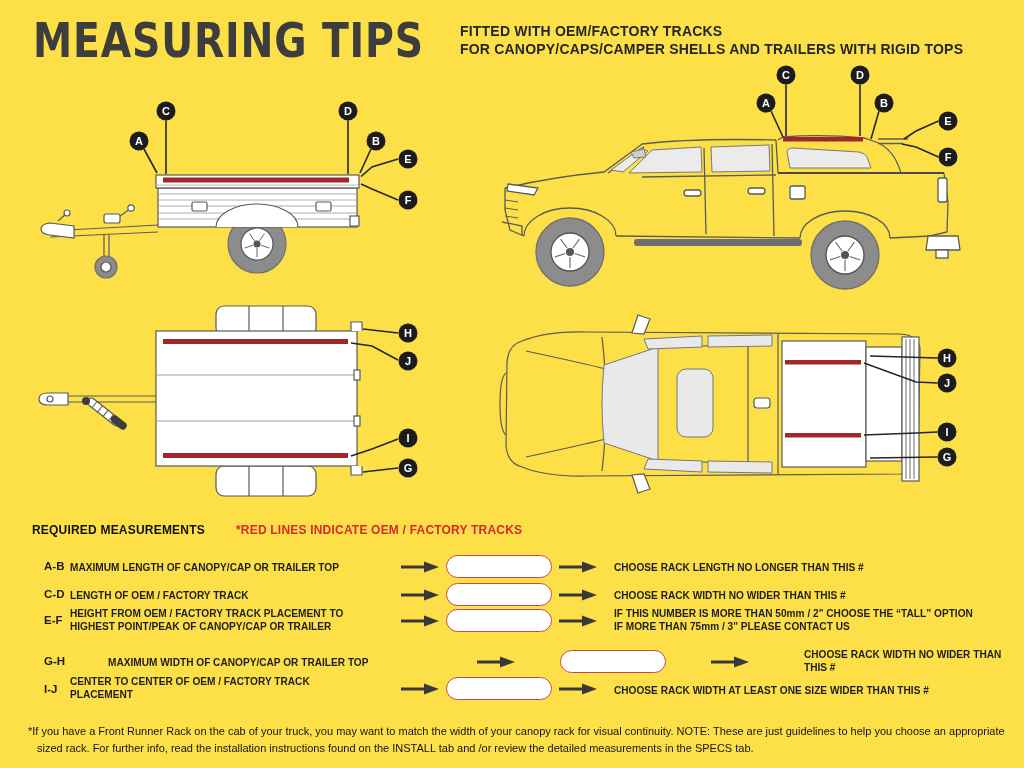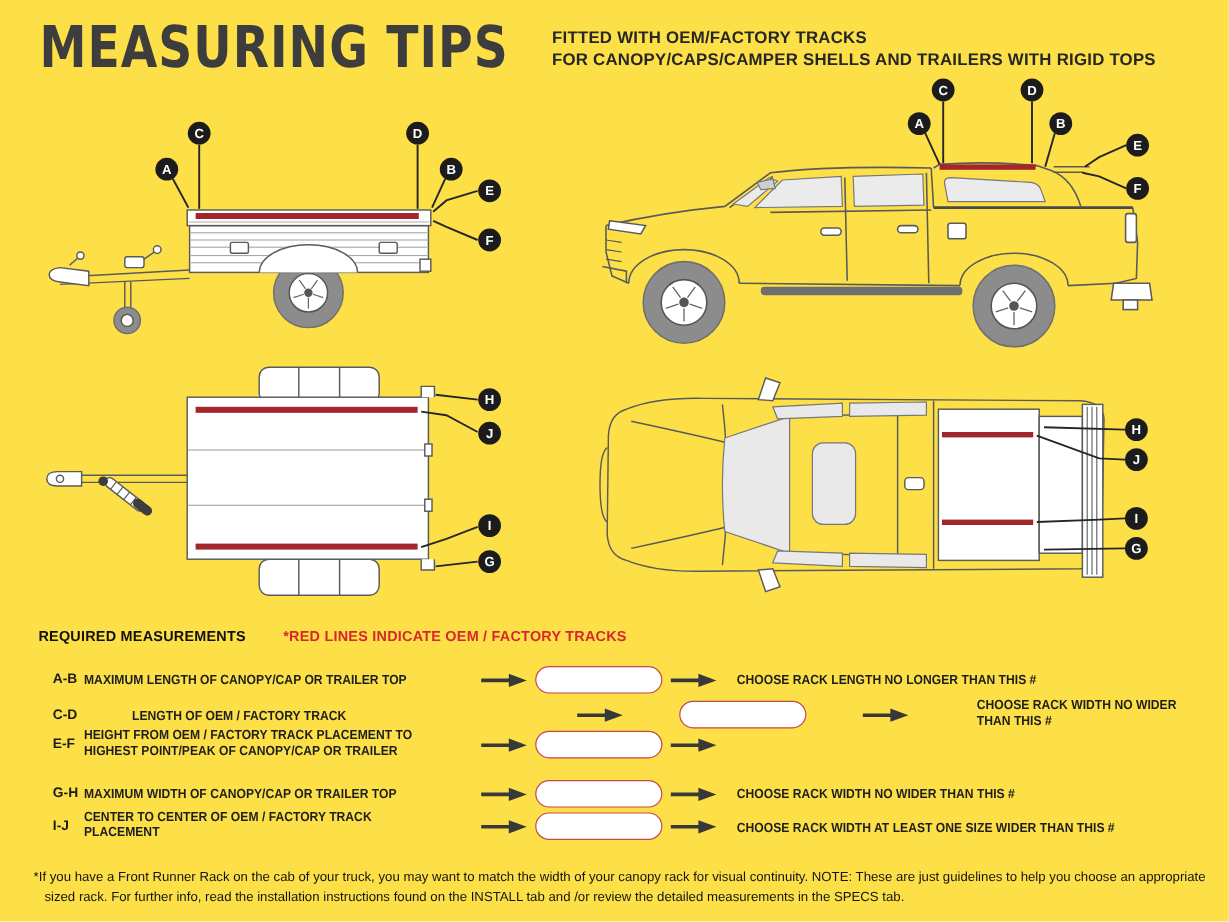--- a/index.html
+++ b/index.html
@@ -18,23 +18,23 @@
     left:460px; top:22px; width:560px; font-size:14px; font-weight:bold;
     color:#262626; line-height:1.3; letter-spacing:0.2px;
   }
 
   .m-heading { left:32px; top:523px; font-size:12px; font-weight:bold; color:#111; letter-spacing:0.2px; }
   .m-note    { left:204px; top:523px; font-size:12px; font-weight:bold; color:#d7282f; letter-spacing:0.2px;padding-left:32px; }
 
   .rows { left:44px; top:554px; width:975px; }
   .mrow { display:grid; grid-template-columns:26px 330px 46px 112px 56px auto; align-items:center; }
   .r1 { height:24px; }
-  .r2 { height:24px; margin-top:4px;gap:40px; }
+  .r2 { height:24px; margin-top:4px; }
   .r3 { height:28px; }
-  .r4 { height:28px; margin-top:13px; }
+  .r4 { height:28px; margin-top:13px;gap:38px; }
   .r5 { height:26px; }
   .mkey  { font-size:11.5px; font-weight:bold; }
   .ctext {
     display:inline-block; transform:scaleX(0.92); transform-origin:left center;
     font-size:11px; font-weight:bold; line-height:13px; white-space:pre-line; color:#1e1e1e;
   }
   .marrow { padding-top:1px; }
   .marrow svg { display:block; }
   .mpill {
     width:104px; height:21px; border:1.6px solid #c4494e; border-radius:13px;
@@ -381,20 +381,22 @@
             <polygon points="24,0.5 39,6 24,11.5" fill="#383838"></polygon>
           </svg>
         </div>
       <div class="mpill"></div>
       <div class="marrow">
           <svg width="40" height="12" viewBox="0 0 40 12">
             <line x1="1" y1="6" x2="25" y2="6" stroke="#383838" stroke-width="3"></line>
             <polygon points="24,0.5 39,6 24,11.5" fill="#383838"></polygon>
           </svg>
         </div>
+      <div class="minstr"><span class="ctext">IF THIS NUMBER IS MORE THAN 50mm / 2" CHOOSE THE “TALL” OPTION
+IF MORE THAN 75mm / 3" PLEASE CONTACT US</span></div>
     </div>
 
     <div class="mrow r4">
       <div class="mkey">G-H</div>
       <div class="mdesc"><span class="ctext">MAXIMUM  WIDTH OF CANOPY/CAP OR TRAILER TOP</span></div>
       <div class="marrow">
           <svg width="40" height="12" viewBox="0 0 40 12">
             <line x1="1" y1="6" x2="25" y2="6" stroke="#383838" stroke-width="3"></line>
             <polygon points="24,0.5 39,6 24,11.5" fill="#383838"></polygon>
           </svg>

